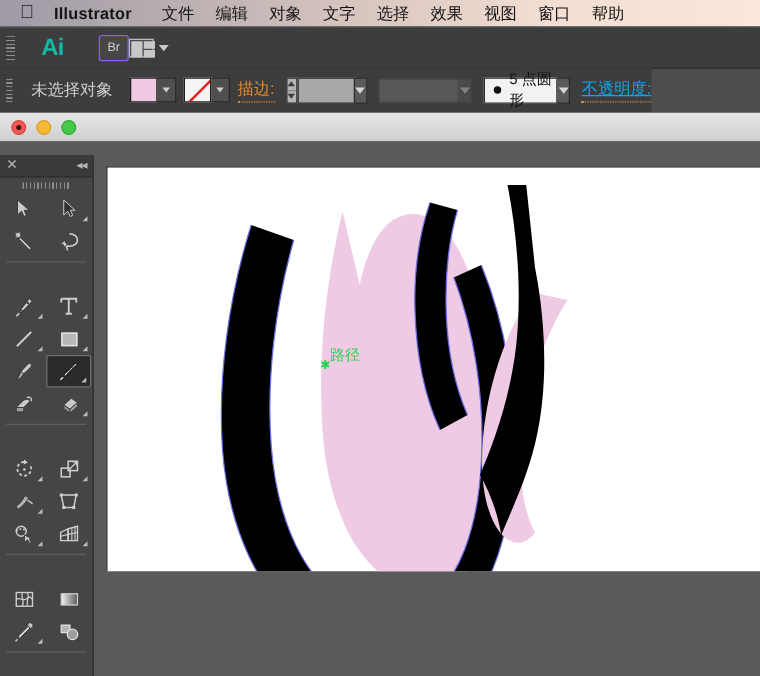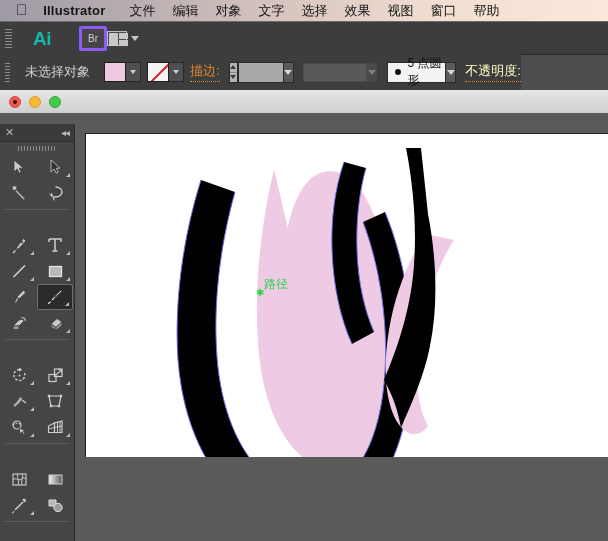--- a/index.html
+++ b/index.html
@@ -82,21 +82,21 @@
     font-weight: bold;
     color: #14b8a6;
     font-style: normal;
     margin-left: 12px;
     margin-right: 28px;
     letter-spacing: -.5px;
     line-height: 1;
   }
   .br-button {
     width: 22px; height: 19px;
-    border: 3px solid #8b5cf6;
+    border: 1px solid #8b5cf6;
     border-radius: 2px;
     color: #d0d0d0;
     font-size: 10px;
     display: flex;
     align-items: center;
     justify-content: center;
     background: #464646;
   }
   .arrange-btn {
     display: flex;
@@ -291,24 +291,25 @@
     color: #111;
   }
   .brush-dot {
     width: 6px; height: 6px;
     border-radius: 50%;
     background: #111;
     flex: none;
   }
   .opacity-label {
     font-size: 13px;
-    color: #fef9c3;
+    color: #0ea5e9;
     border-bottom: 1px dotted #e08b33;
     white-space: nowrap;
     padding-bottom: 1px;
+    text-decoration: underline;
   }
 
   
   .doc-window {
     position: absolute;
     left: 0; top: 90px;
     width: 608px; height: 451px;
     background: #5a5a5a;
     overflow: hidden;
   }

